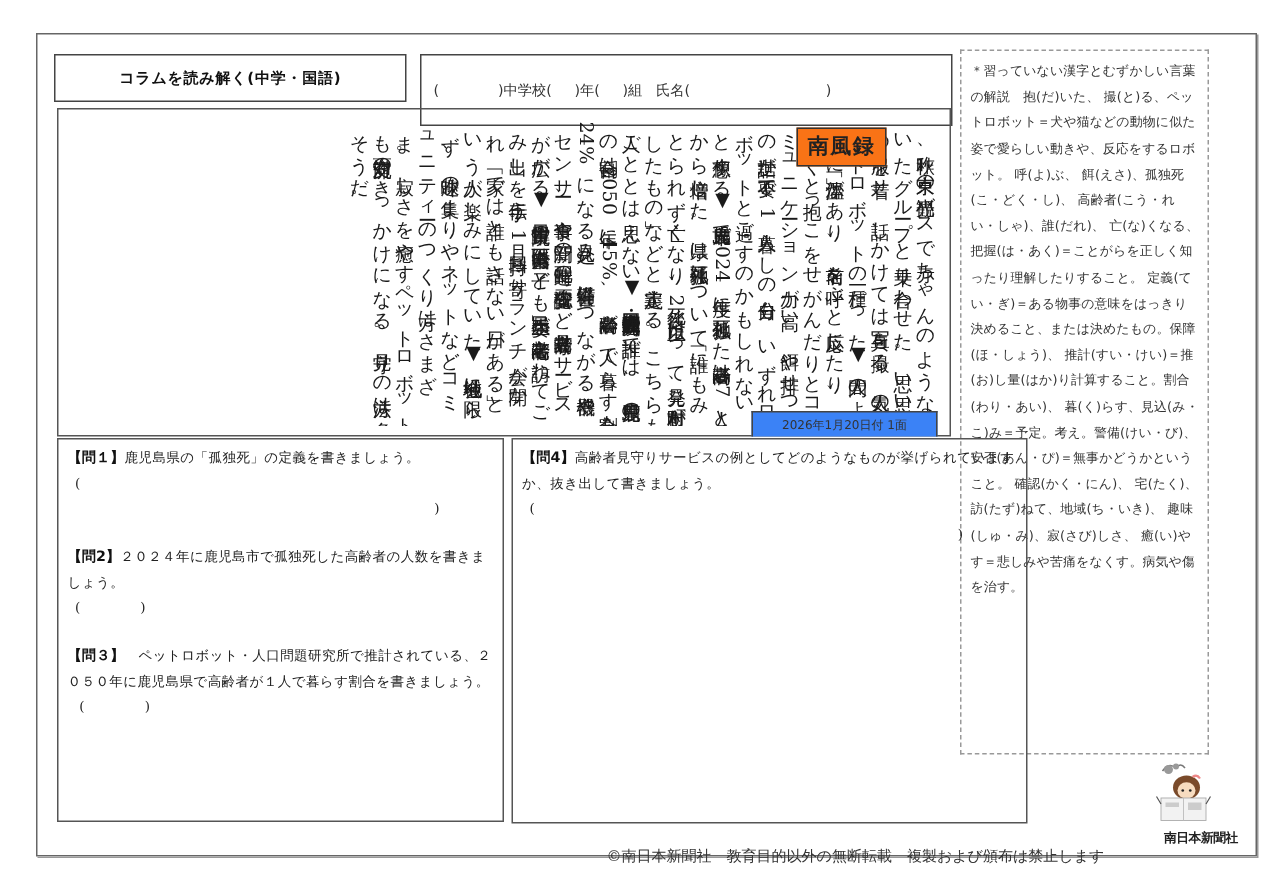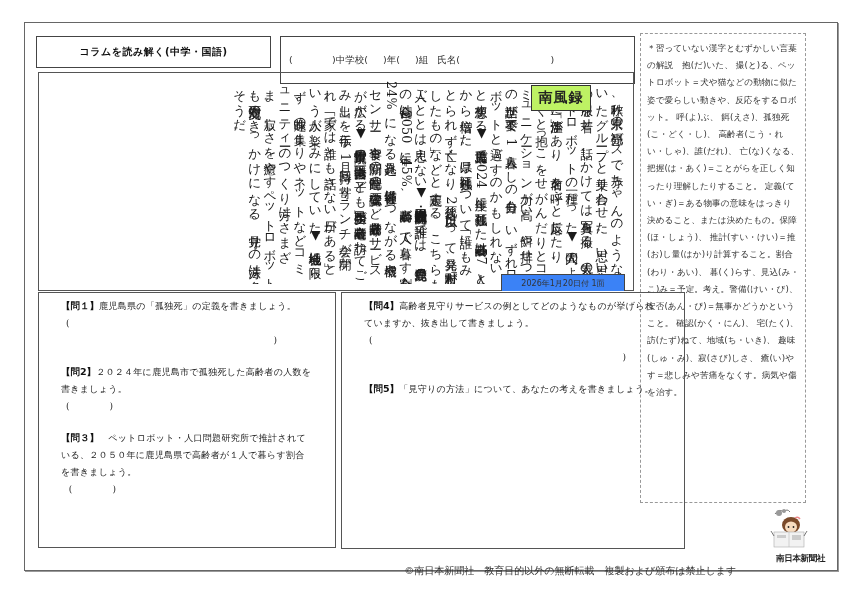--- a/index.html
+++ b/index.html
@@ -30,36 +30,36 @@
   .article-text {
     position: absolute; right: 8px; top: 8px; height: 203px; width: 548px;
     writing-mode: vertical-rl; font-family: "DejaVu Serif", "Liberation Serif", serif;
     font-size: 12.6px; line-height: 15.1px; color: #1a1a1a; letter-spacing: 0.2px;
     overflow: hidden;
   }
   .column-logo {
     position: absolute; right: 42px; top: 12px; width: 60px; height: 26px;
     border: 1px solid #333; display: flex; align-items: center; justify-content: center;
     font-family: "DejaVu Serif", "Liberation Serif", serif; font-weight: bold; font-size: 14px;
-    background: #bef264; letter-spacing: 1px;
+    background: #f97316; letter-spacing: 1px;
   }
   .date-tag {
     position: absolute; right: 8px; bottom: -1px; width: 124px; height: 17px;
     border: 1px solid #444; border-bottom: none; background: #3b82f6;
     font-size: 8px; display: flex; align-items: center; justify-content: center; color: #333;
   }
 
   .glossary {
     position: absolute; left: 640px; top: 33px; width: 166px; height: 470px;
     border: 1px dashed #999; padding: 6px 5px 0 6px;
     font-size: 8.6px; line-height: 17.2px; color: #333; letter-spacing: 0.1px;
   }
 
   .qbox {
-    position: absolute; border: 1px solid #555; padding: 4px 22px;
+    position: absolute; border: 1px solid #555; padding: 4px 6px;
     font-family: "DejaVu Serif", "Liberation Serif", serif; font-size: 9px; line-height: 17px; color: #222;
   }
   .qbox-left { left: 38px; top: 292px; width: 298px; height: 256px; }
   .qbox-right { left: 341px; top: 292px; width: 344px; height: 257px; }
 
   .q { position: relative; }
   .q-label { font-family: "DejaVu Sans", "Liberation Sans", sans-serif; font-weight: bold; font-size: 9.5px; color: #111; }
   .q-text { letter-spacing: 0.3px; }
   .paren-line { white-space: pre; display: block; padding-left: 5px; }
   .paren-right { display: block; text-align: right; padding-right: 36px; }
@@ -123,24 +123,20 @@
   </div>
 </div>
 
 <div class="qbox qbox-right">
   <div class="q">
     <span class="q-label">【問4】</span><span class="q-text">高齢者見守りサービスの例としてどのようなものが挙げられていますか、抜き出して書きましょう。</span>
     <span class="paren-line">(</span>
     <span class="paren-right">)</span>
   </div>
   <div style="height:14px"></div>
-  <div class="q">
-    <span class="q-label">【問5】</span><span class="q-text">「見守りの方法」について、あなたの考えを書きましょう。</span>
-    <div style="height:90px"></div>
-  </div>
 </div>
 
 <div class="mascot">
   <svg width="46" height="44" viewBox="0 0 46 44">
     <path d="M10 8 q4 -6 9 -2 q3 -4 6 0" fill="none" stroke="#777" stroke-width="1"></path>
     <circle cx="14" cy="7" r="3" fill="#999"></circle>
     <circle cx="19" cy="5" r="2" fill="#999"></circle>
     <ellipse cx="26" cy="19" rx="9" ry="8" fill="#7a4a2a"></ellipse>
     <ellipse cx="26" cy="21" rx="6" ry="5.5" fill="#f7dcc0"></ellipse>
     <circle cx="23.5" cy="21" r="0.9" fill="#222"></circle>

